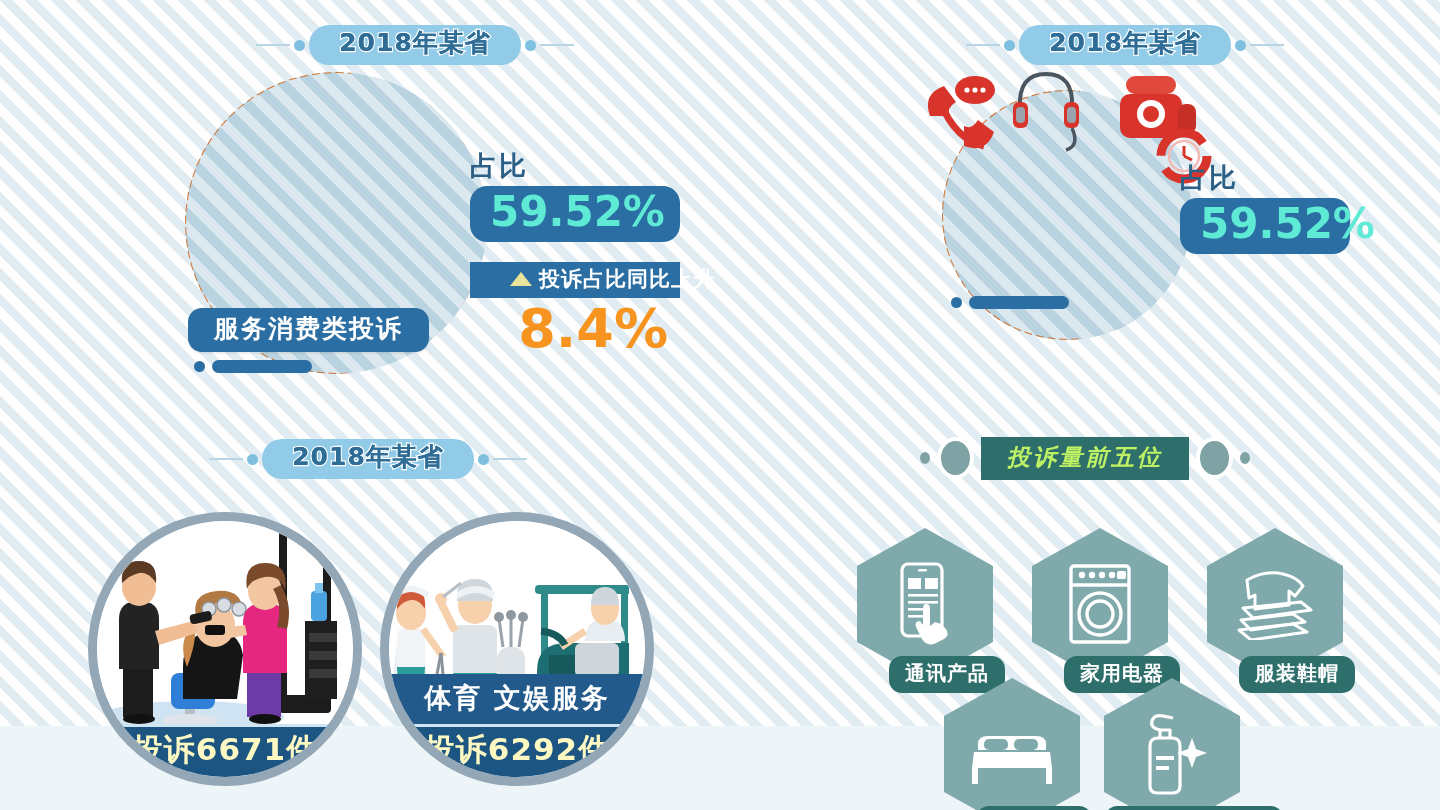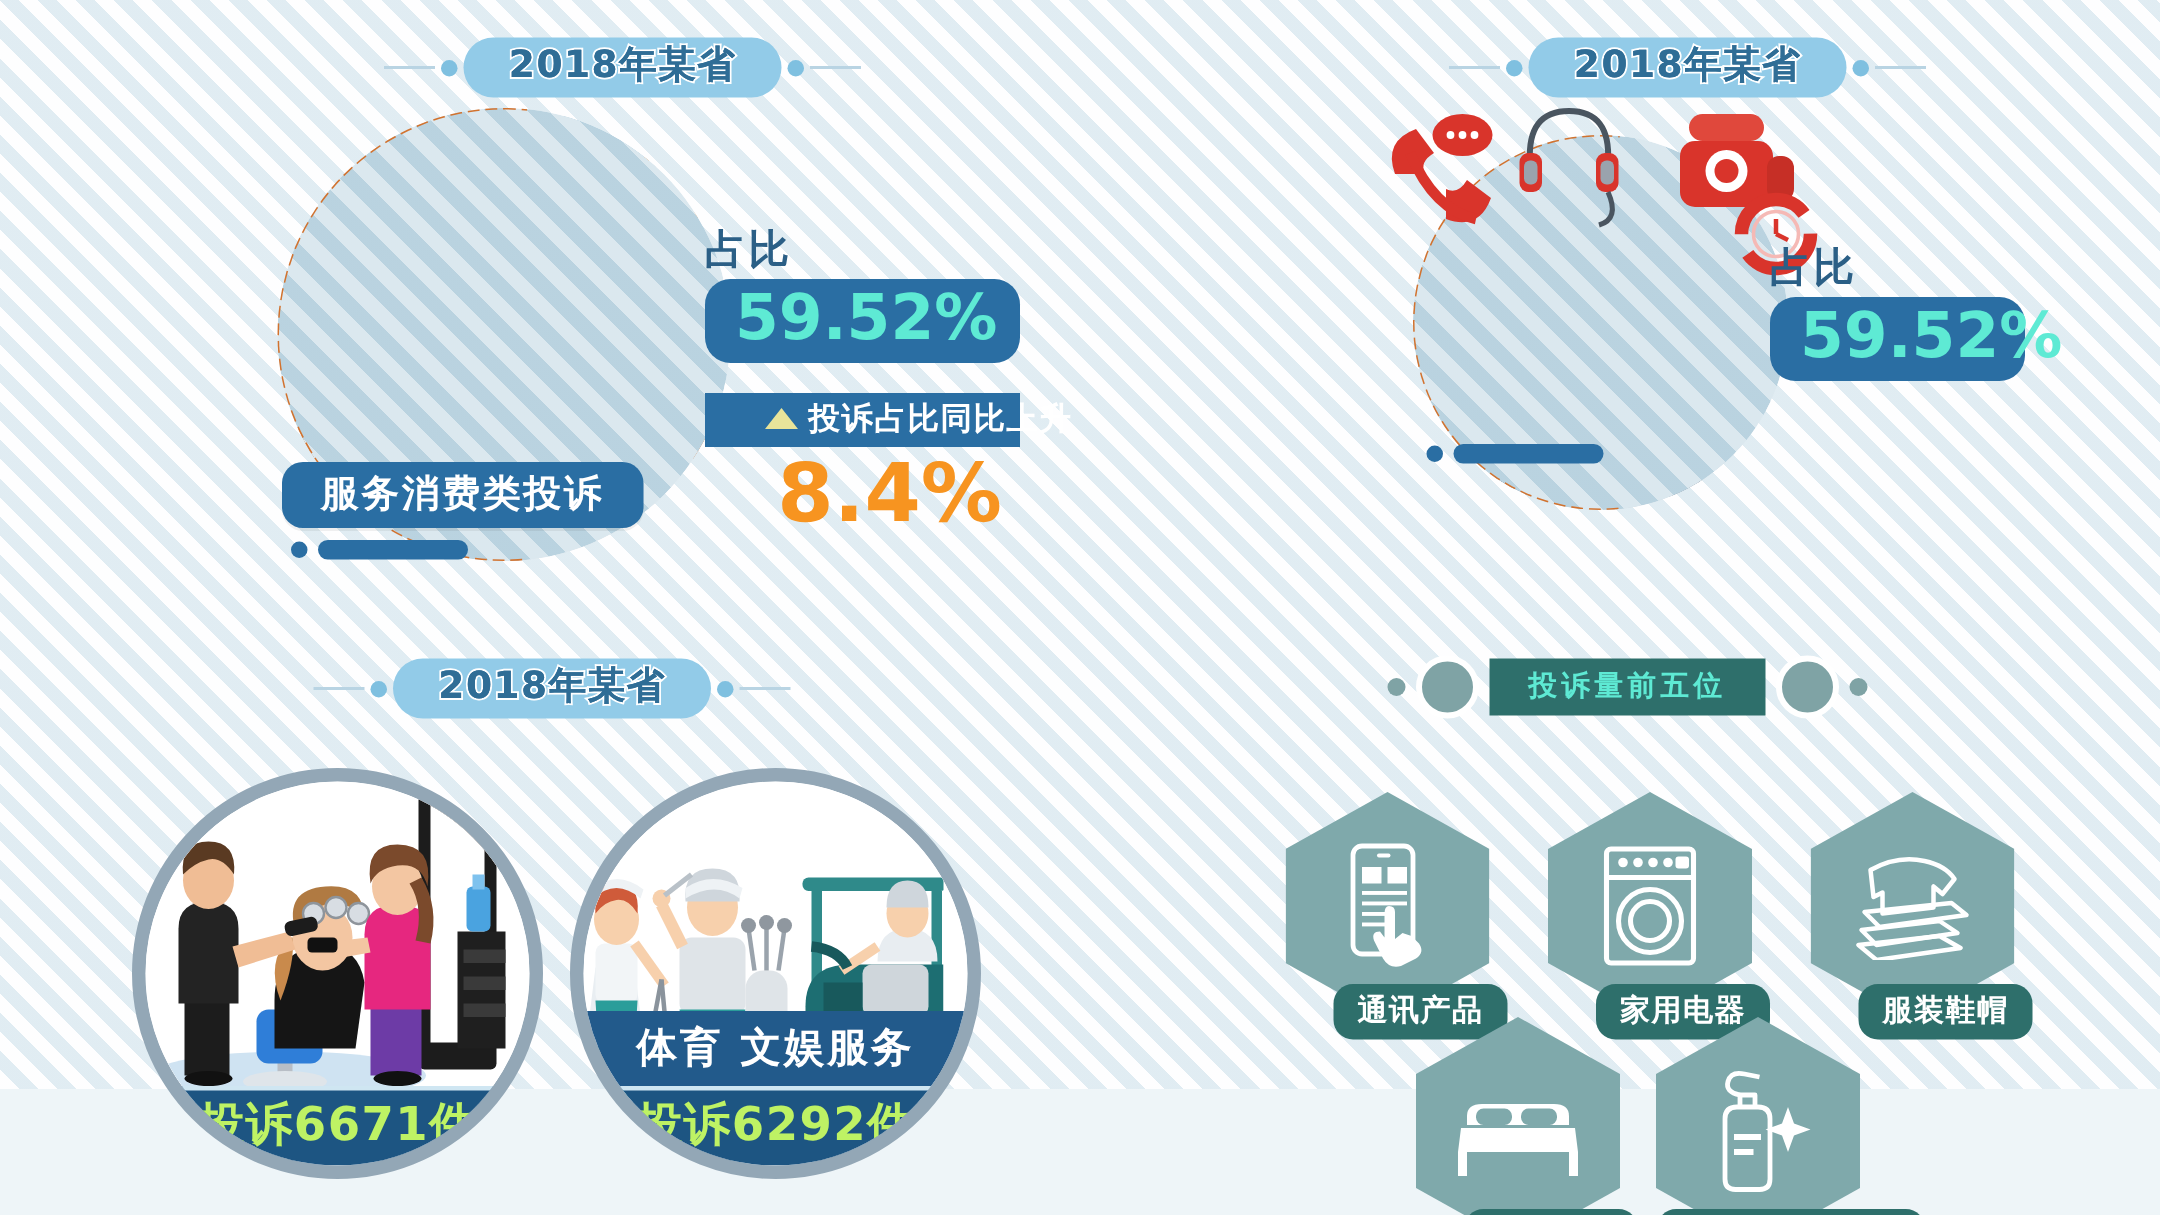--- a/index.html
+++ b/index.html
@@ -79,31 +79,31 @@
     position:absolute;border-radius:50%;background:#ffffff;
     border:9px solid #93a7b6;overflow:hidden;
   }
   .ring .inner{position:absolute;inset:0;background:#ffffff;border-radius:50%;overflow:hidden;}
   .twoline{position:absolute;left:0;right:0;text-align:center;}
   .tl-top{
     background:#225a8b;color:#ffffff;font-size:27px;font-weight:bold;letter-spacing:2px;
     padding:6px 0 8px;white-space:nowrap;
   }
   .tl-bot{
-    background:#1d5582;color:#bef264;font-size:31px;font-weight:bold;letter-spacing:1px;
+    background:#1d5582;color:#fef9c3;font-size:31px;font-weight:bold;letter-spacing:1px;
     padding:2px 0 6px;white-space:nowrap;border-top:3px solid #cfe6f2;
   }
 
   
   .thdr{display:flex;align-items:center;justify-content:center;}
   .thdr .sdot{width:12px;height:12px;border-radius:50%;background:#7fa3a5;}
   .thdr .bdot{width:34px;height:34px;border-radius:50%;background:#7fa3a5;border:4px solid #ffffff;margin:0 7px;}
   .thdr .bar{
-    background:#2e6f6b;color:#5eead4;font-size:19px;font-weight:bold;letter-spacing:3px;
-    padding:5px 26px 7px;white-space:nowrap;
+    background:#2e6f6b;color:#bef264;font-size:23px;font-weight:bold;letter-spacing:3px;
+    padding:5px 26px 7px;white-space:nowrap;font-style:italic;
   }
   .hexwrap{position:absolute;}
   .hex{
     width:136px;height:152px;background:#7fa9ab;
     clip-path:polygon(50% 0%,100% 25%,100% 75%,50% 100%,0% 75%,0% 25%);
     display:flex;align-items:center;justify-content:center;
   }
   .hexlabel{
     position:absolute;left:50%;transform:translateX(-50%);
     background:#2e6f6b;color:#fff;border-radius:13px;

